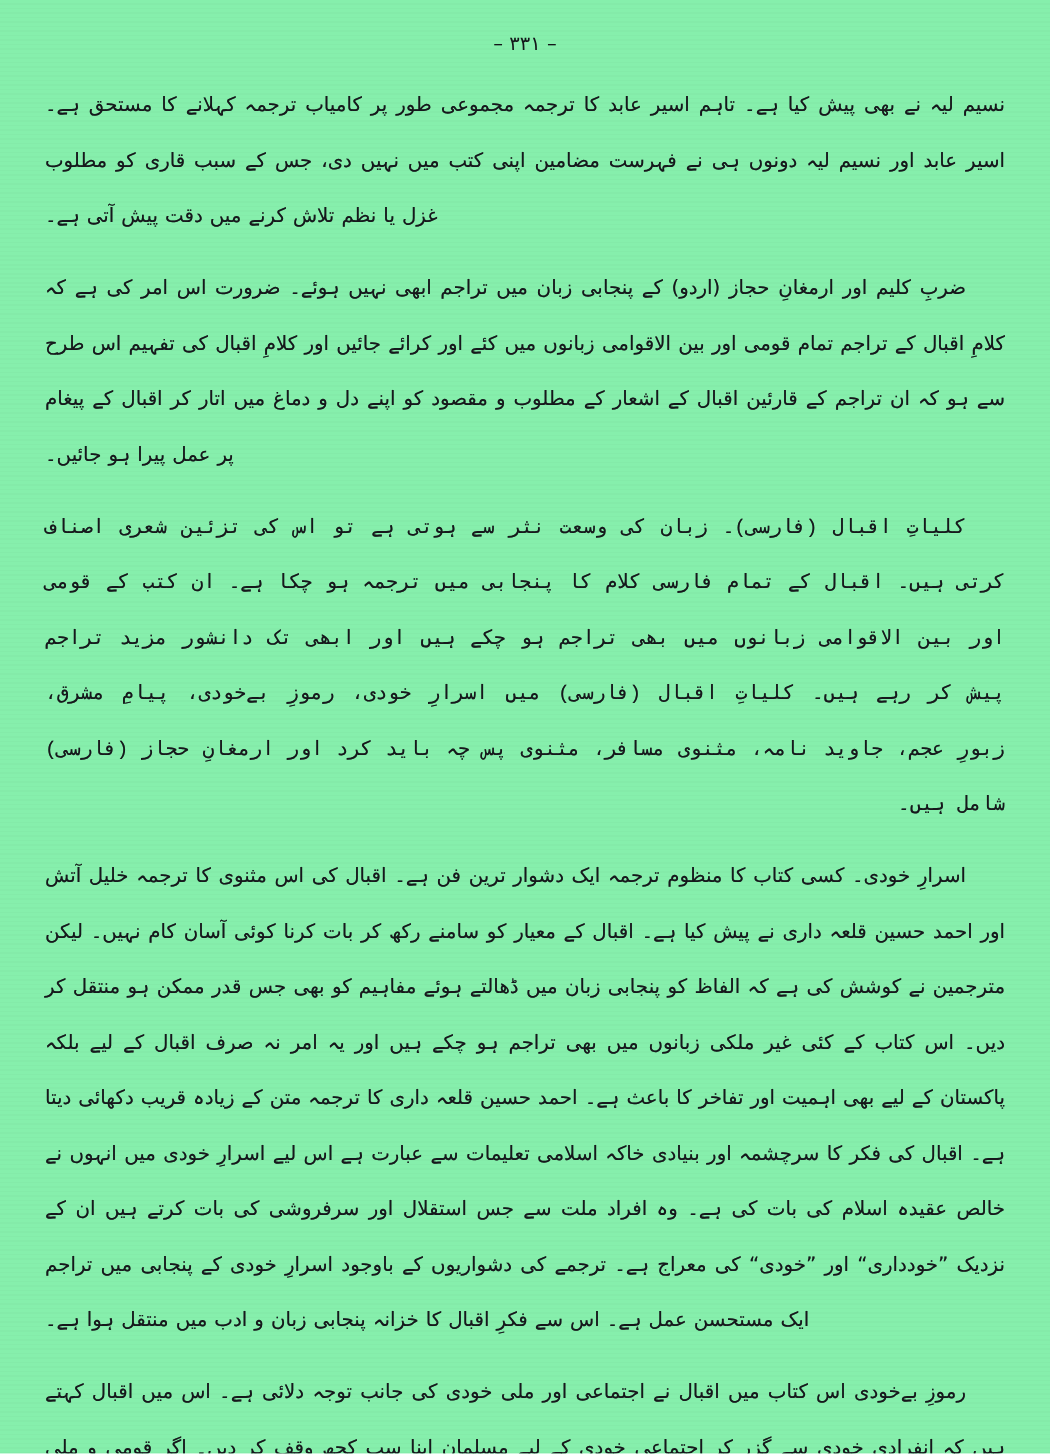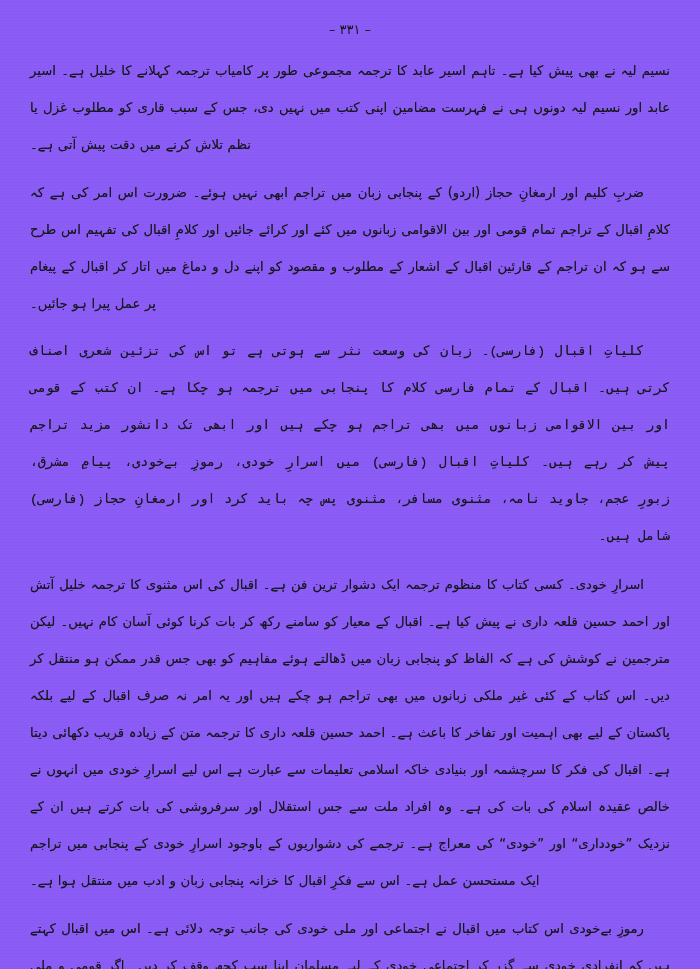--- a/index.html
+++ b/index.html
@@ -5,21 +5,21 @@
 <style>
   html, body {
     margin: 0;
     padding: 0;
     background: #ffffff;
   }
   .page {
     position: relative;
     width: 700px;
     height: 969px;
-    background: #8b5cf6;
+    background: #86efac;
     margin: 0 auto;
     overflow: hidden;
     font-family: "DejaVu Sans", "Liberation Sans", sans-serif;
     -webkit-font-smoothing: antialiased;
   }
 
   
   .folio {
     position: absolute;
     top: 22px;
@@ -85,21 +85,21 @@
 </style>
 </head>
 <body>
 
 <div class="page">
 
   <div class="folio">– ۳۳۱ –</div>
 
   <div class="content">
 
-    <p class="para cont">نسیم لیہ نے بھی پیش کیا ہے۔ تاہم اسیر عابد کا ترجمہ مجموعی طور پر کامیاب ترجمہ کہلانے کا خلیل ہے۔ اسیر عابد اور نسیم لیہ دونوں ہی نے فہرست مضامین اپنی کتب میں نہیں دی، جس کے سبب قاری کو مطلوب غزل یا نظم تلاش کرنے میں دقت پیش آتی ہے۔</p>
+    <p class="para cont">نسیم لیہ نے بھی پیش کیا ہے۔ تاہم اسیر عابد کا ترجمہ مجموعی طور پر کامیاب ترجمہ کہلانے کا مستحق ہے۔ اسیر عابد اور نسیم لیہ دونوں ہی نے فہرست مضامین اپنی کتب میں نہیں دی، جس کے سبب قاری کو مطلوب غزل یا نظم تلاش کرنے میں دقت پیش آتی ہے۔</p>
 
     <p class="para">ضربِ کلیم اور ارمغانِ حجاز (اردو) کے پنجابی زبان میں تراجم ابھی نہیں ہوئے۔ ضرورت اس امر کی ہے کہ کلامِ اقبال کے تراجم تمام قومی اور بین الاقوامی زبانوں میں کئے اور کرائے جائیں اور کلامِ اقبال کی تفہیم اس طرح سے ہو کہ ان تراجم کے قارئین اقبال کے اشعار کے مطلوب و مقصود کو اپنے دل و دماغ میں اتار کر اقبال کے پیغام پر عمل پیرا ہو جائیں۔</p>
 
     <p class="para last-right">کلیاتِ اقبال (فارسی)۔ زبان کی وسعت نثر سے ہوتی ہے تو اس کی تزئین شعری اصناف کرتی ہیں۔ اقبال کے تمام فارسی کلام کا پنجابی میں ترجمہ ہو چکا ہے۔ ان کتب کے قومی اور بین الاقوامی زبانوں میں بھی تراجم ہو چکے ہیں اور ابھی تک دانشور مزید تراجم پیش کر رہے ہیں۔ کلیاتِ اقبال (فارسی) میں اسرارِ خودی، رموزِ بےخودی، پیامِ مشرق، زبورِ عجم، جاوید نامہ، مثنوی مسافر، مثنوی پس چہ باید کرد اور ارمغانِ حجاز (فارسی) شامل ہیں۔</p>
 
     <p class="para">اسرارِ خودی۔ کسی کتاب کا منظوم ترجمہ ایک دشوار ترین فن ہے۔ اقبال کی اس مثنوی کا ترجمہ خلیل آتش اور احمد حسین قلعہ داری نے پیش کیا ہے۔ اقبال کے معیار کو سامنے رکھ کر بات کرنا کوئی آسان کام نہیں۔ لیکن مترجمین نے کوشش کی ہے کہ الفاظ کو پنجابی زبان میں ڈھالتے ہوئے مفاہیم کو بھی جس قدر ممکن ہو منتقل کر دیں۔ اس کتاب کے کئی غیر ملکی زبانوں میں بھی تراجم ہو چکے ہیں اور یہ امر نہ صرف اقبال کے لیے بلکہ پاکستان کے لیے بھی اہمیت اور تفاخر کا باعث ہے۔ احمد حسین قلعہ داری کا ترجمہ متن کے زیادہ قریب دکھائی دیتا ہے۔ اقبال کی فکر کا سرچشمہ اور بنیادی خاکہ اسلامی تعلیمات سے عبارت ہے اس لیے اسرارِ خودی میں انہوں نے خالص عقیدہ اسلام کی بات کی ہے۔ وہ افراد ملت سے جس استقلال اور سرفروشی کی بات کرتے ہیں ان کے نزدیک ”خودداری“ اور ”خودی“ کی معراج ہے۔ ترجمے کی دشواریوں کے باوجود اسرارِ خودی کے پنجابی میں تراجم ایک مستحسن عمل ہے۔ اس سے فکرِ اقبال کا خزانہ پنجابی زبان و ادب میں منتقل ہوا ہے۔</p>
 
     <p class="para">رموزِ بےخودی اس کتاب میں اقبال نے اجتماعی اور ملی خودی کی جانب توجہ دلائی ہے۔ اس میں اقبال کہتے ہیں کہ انفرادی خودی سے گزر کر اجتماعی خودی کے لیے مسلمان اپنا سب کچھ وقف کر دیں۔ اگر قومی و ملی عزت و ناموس، عظمت و وقار اور جاہ و حشمت ہے، تو افراد کی بھی عزت و عظمت ہے۔ خلیل آتش ہی وہ شخص ہے جس نے ابھی تک اقبال کی اس کتاب کا پنجابی ترجمہ پیش کیا ہے۔ خلیل آتش املا کی غیر یکسانیت کے علاوہ متن کے کچھ اشعار کا ترجمہ پیش نہ کرنے کے بھی مرتکب ہوئے ہیں۔ بہرحال اس ترجمہ کے باعث فارسی نہ جاننے والے پنجاب کے قاری اقبال کی اس نہایت اہم کتاب سے روشناس ہو رہے ہیں۔</p>
 
   </div>

